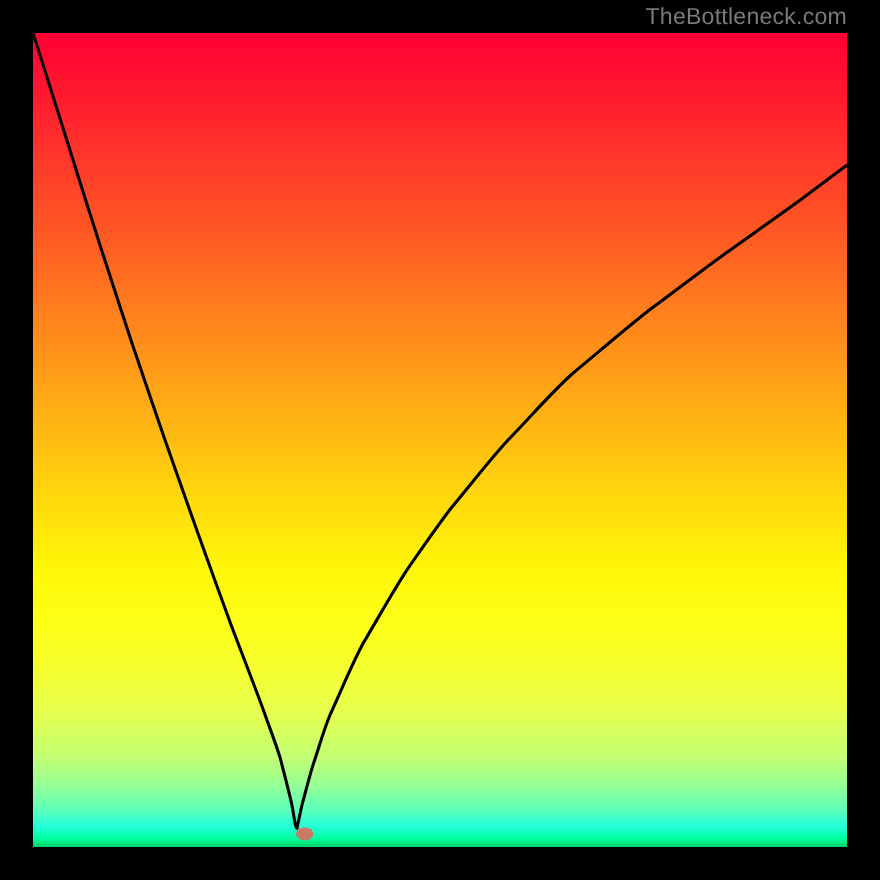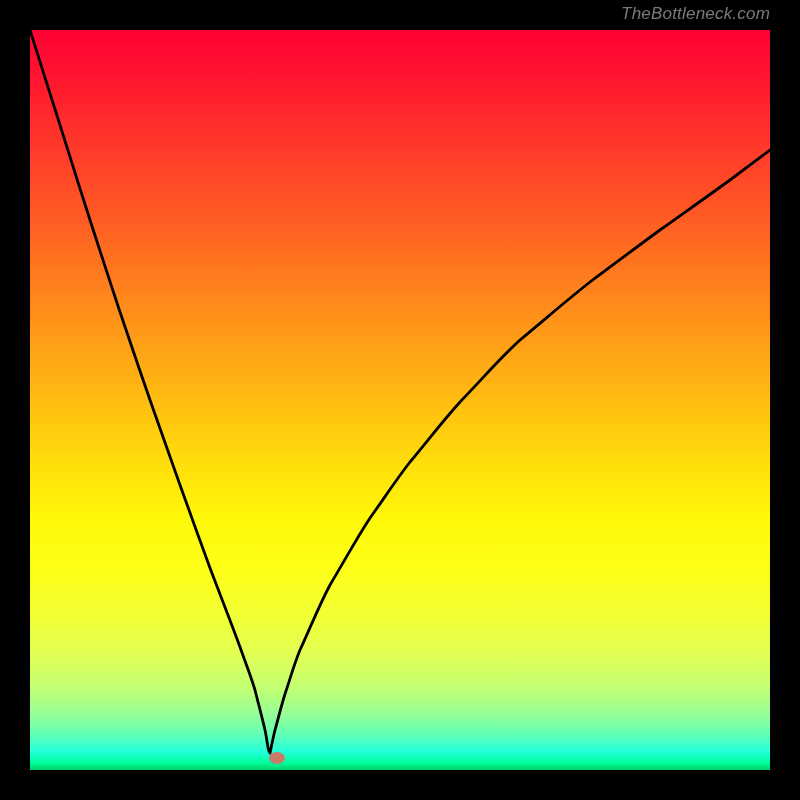--- a/index.html
+++ b/index.html
@@ -48,24 +48,23 @@
       #23ffdc 97.5%,
       #00ff9e 99%,
       #00d166 100%
     );
   }
   .watermark {
     position: absolute;
     top: 4px;
     right: 30px;
     color: #7a7a7a;
-    font-size: 17px;
+    font-size: 21px;
     font-weight: 500;
     letter-spacing: 0.2px;
-    font-style: italic;
   }
   svg.curve {
     position: absolute;
     top: 0; left: 0;
     width: 740px; height: 740px;
   }
 </style>
 </head>
 <body>
 

